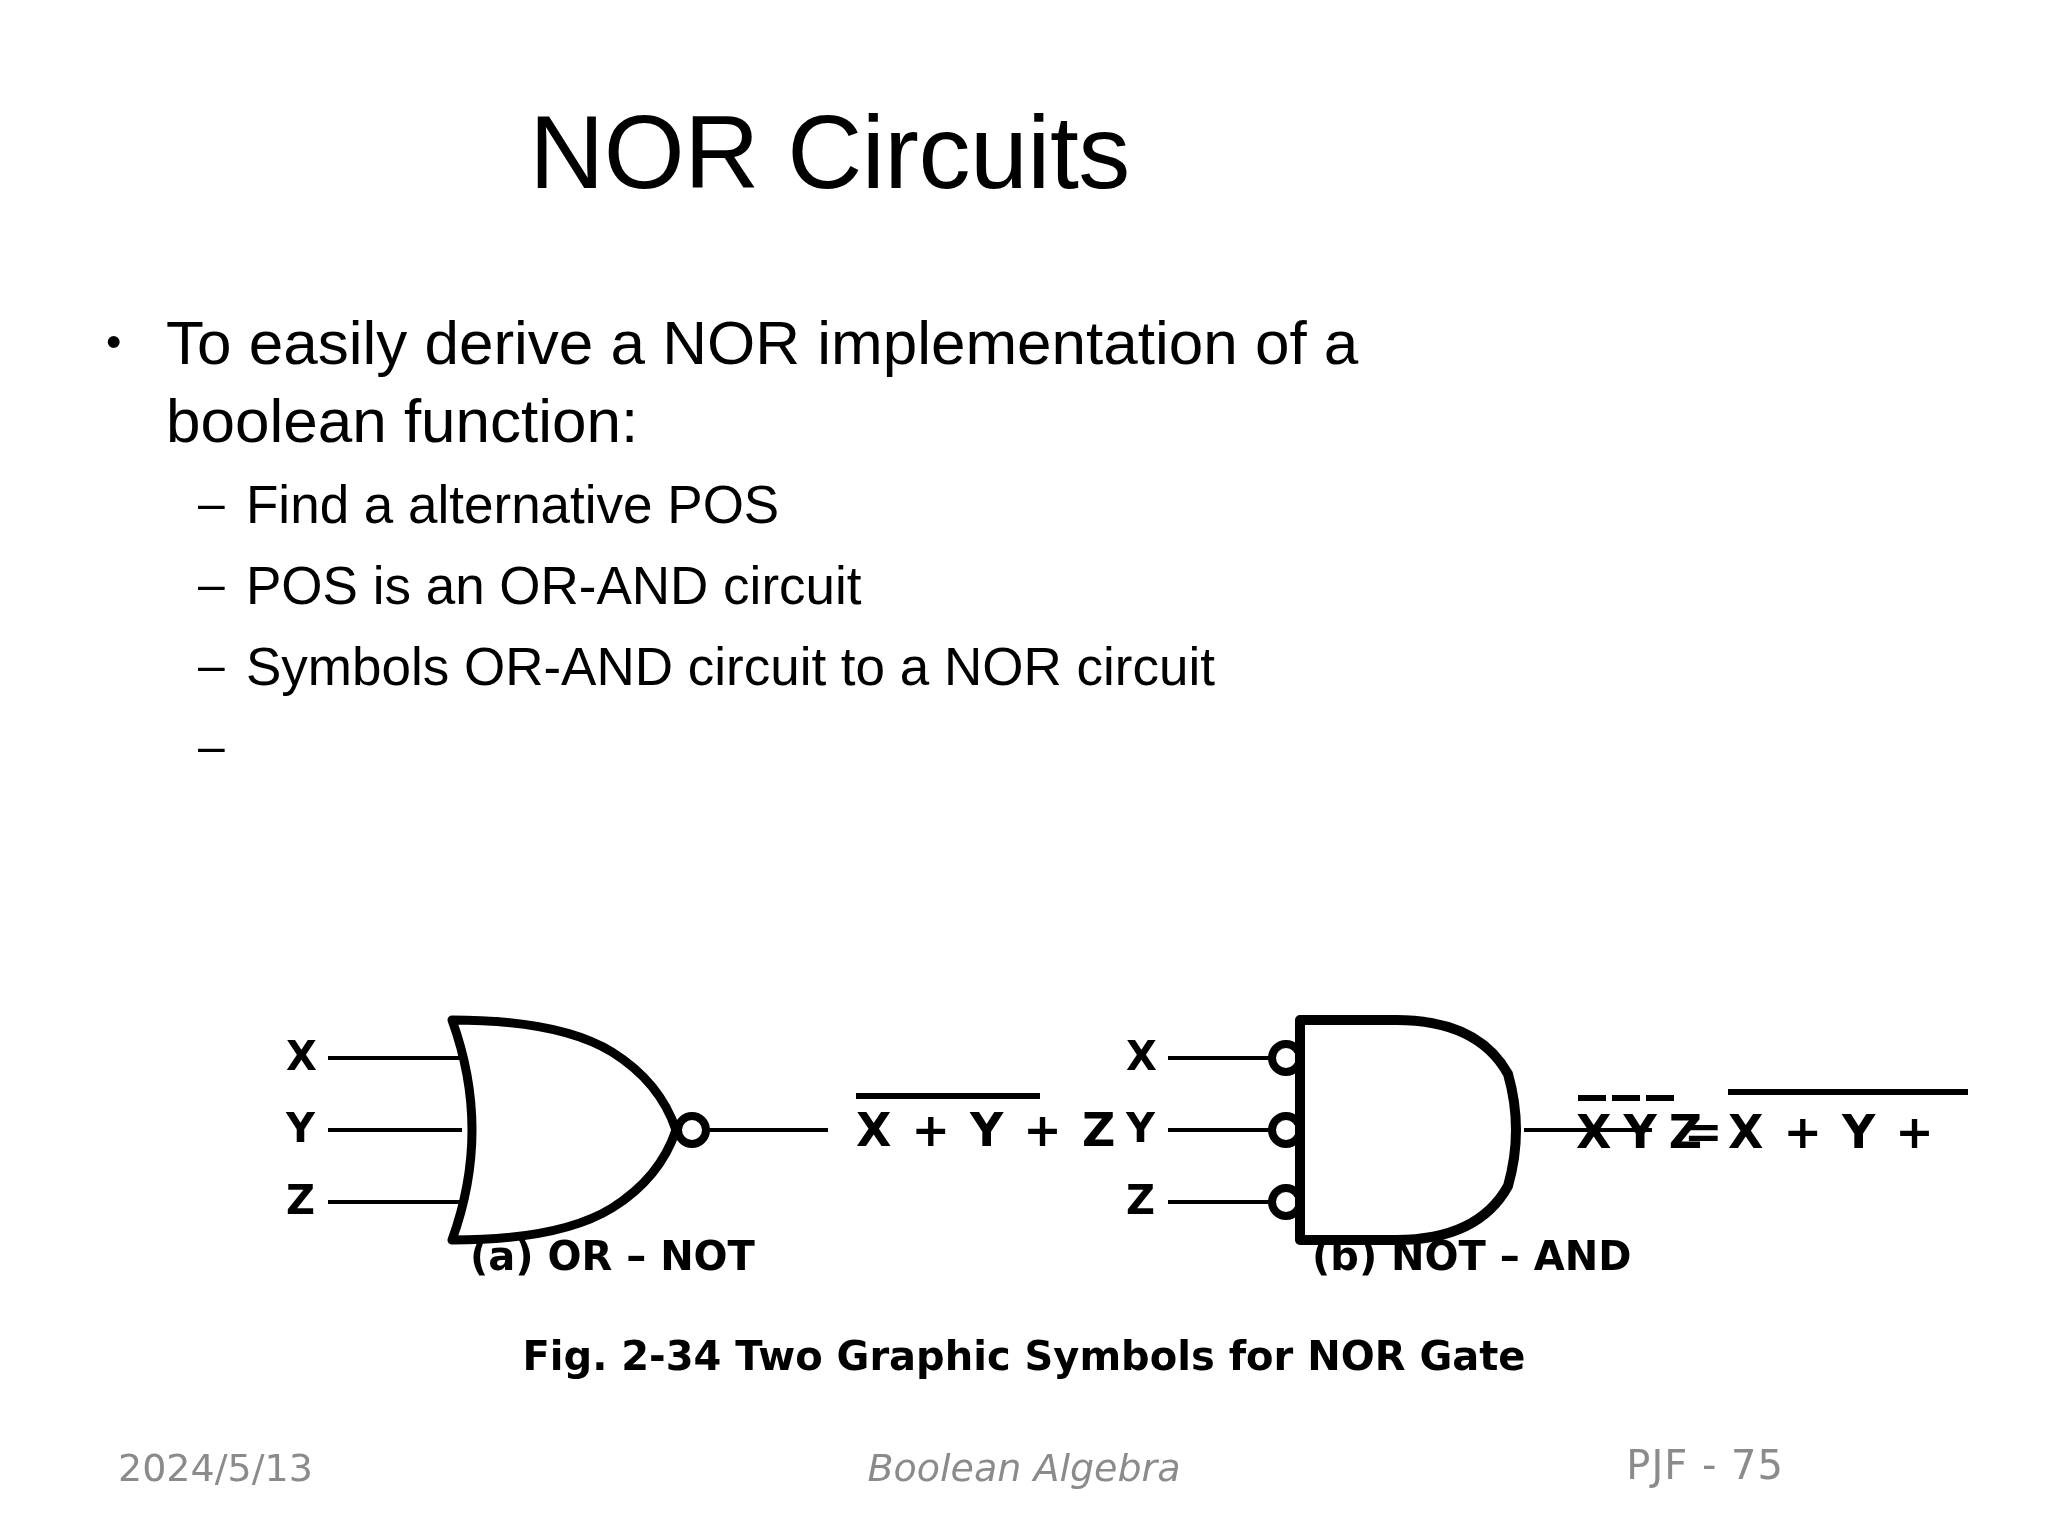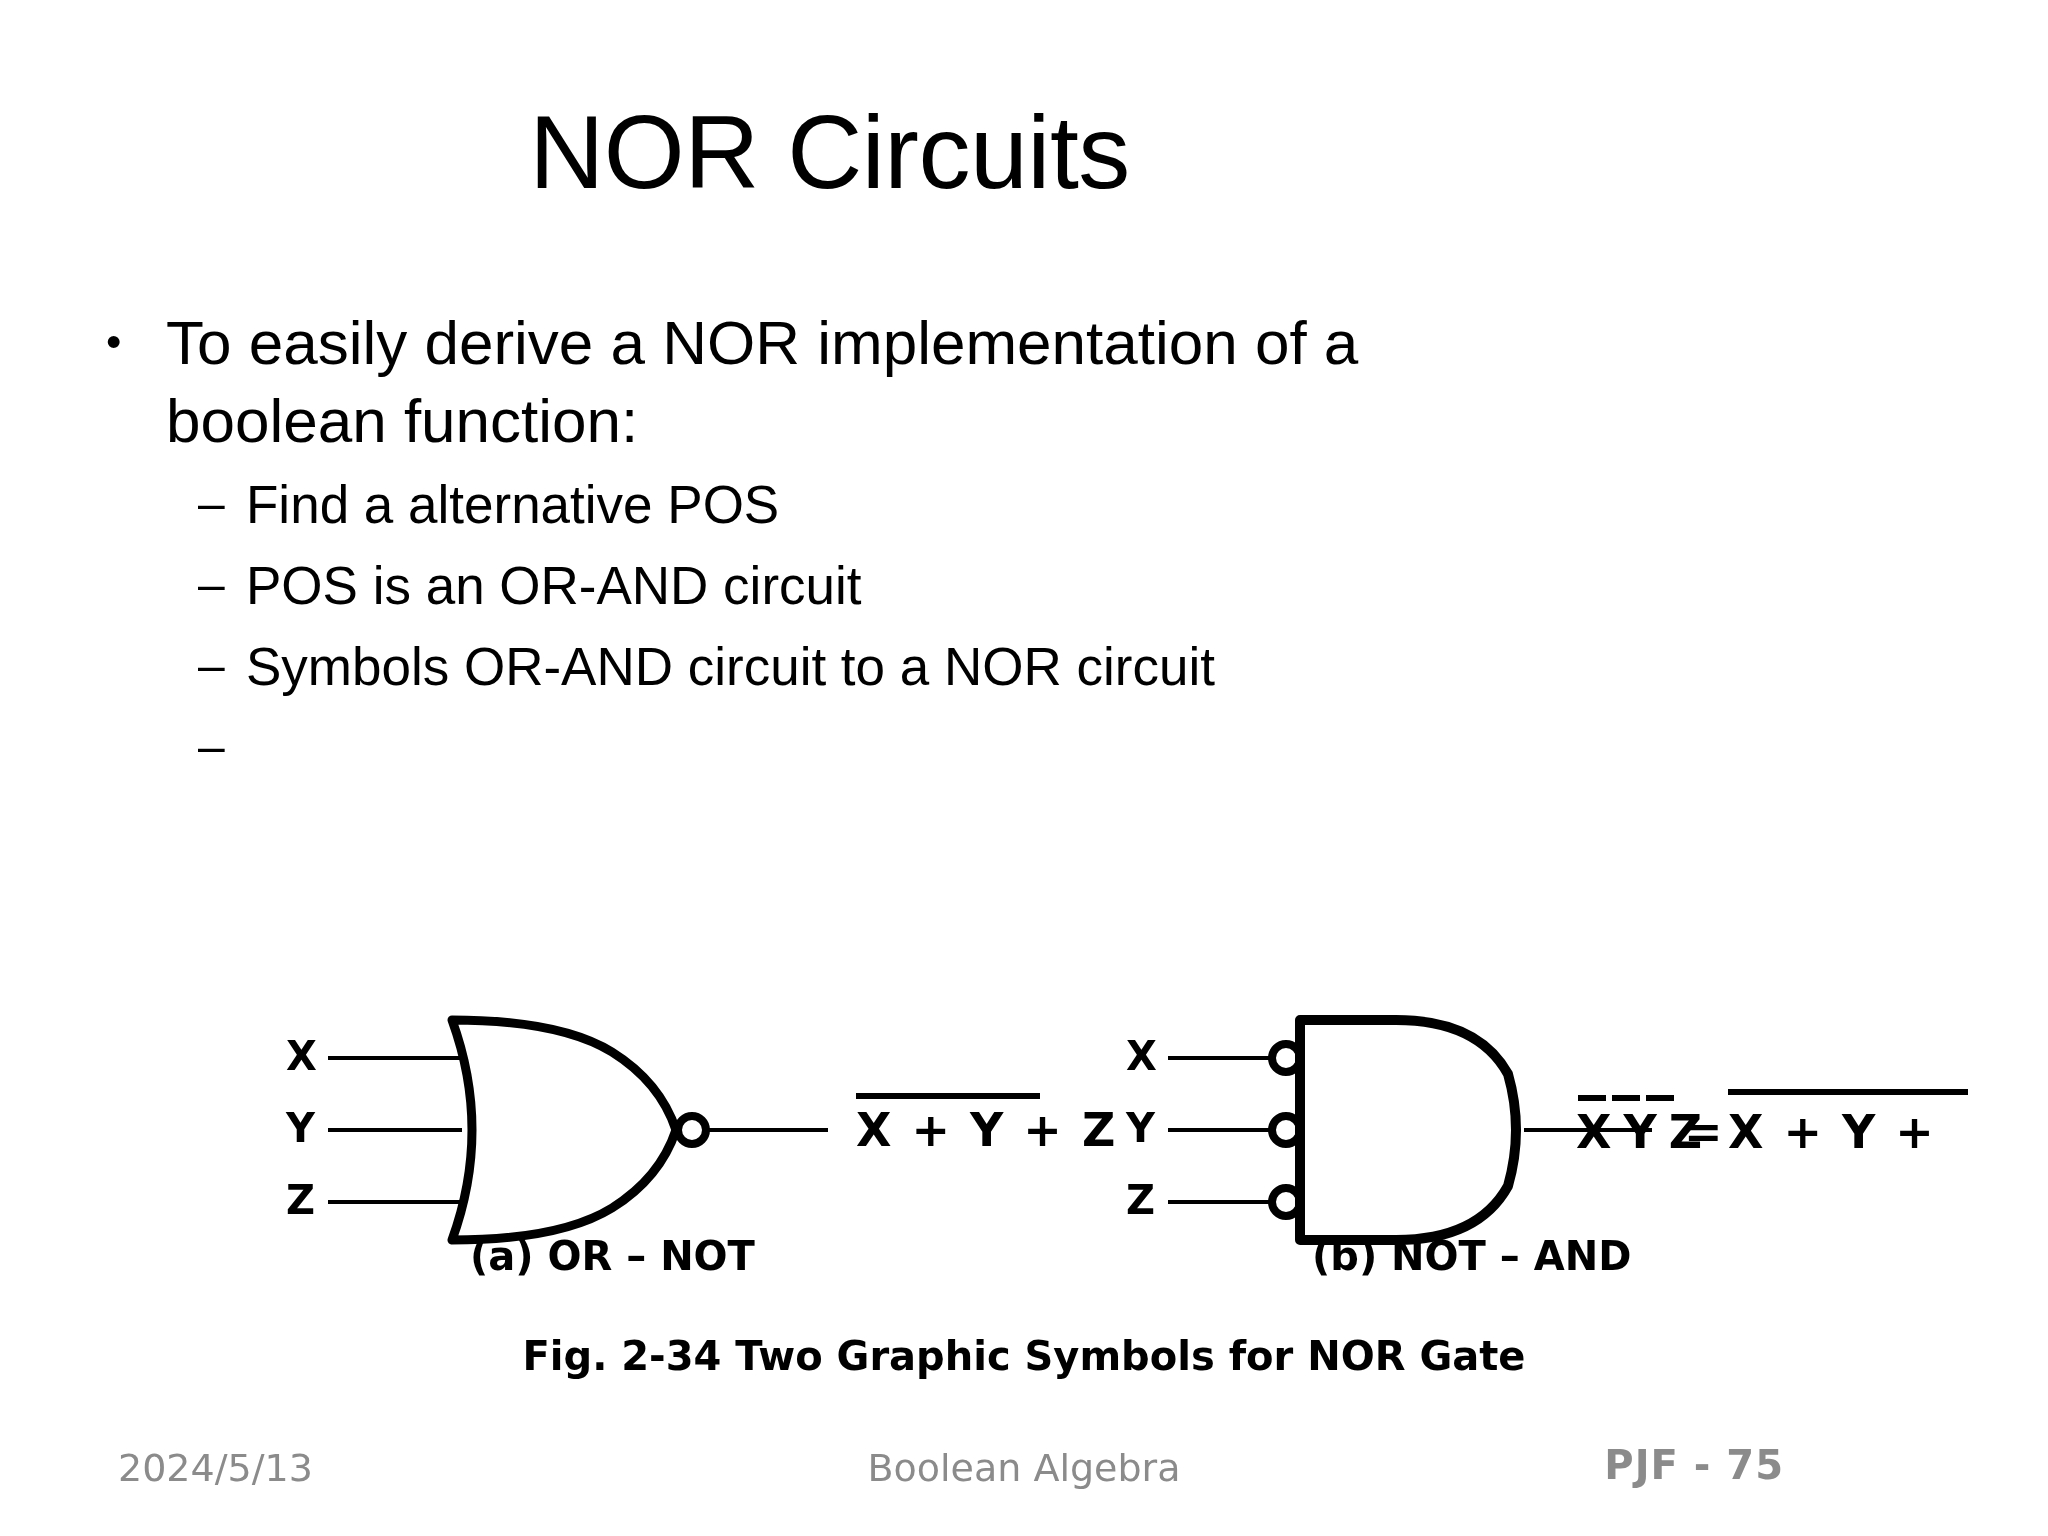--- a/index.html
+++ b/index.html
@@ -123,30 +123,31 @@
     color: #8b8b8b;
   }
   .footer-center {
     position: absolute;
     left: 0;
     top: 30px;
     width: 2048px;
     text-align: center;
     font-size: 38px;
     font-family: "DejaVu Sans", sans-serif;
+    font-style: italic;
     font-weight: 400;
     color: #8b8b8b;
   }
   .footer-right {
     position: absolute;
     right: 96px;
     top: 26px;
     font-size: 40px;
     font-family: "DejaVu Sans", sans-serif;
-    font-weight: 700;
+    font-weight: 400;
     color: #8b8b8b;
     letter-spacing: 1px;
   }
 </style>
 </head>
 <body>
 
 <div class="slide">
 
   <div class="slide-title">NOR Circuits</div>

